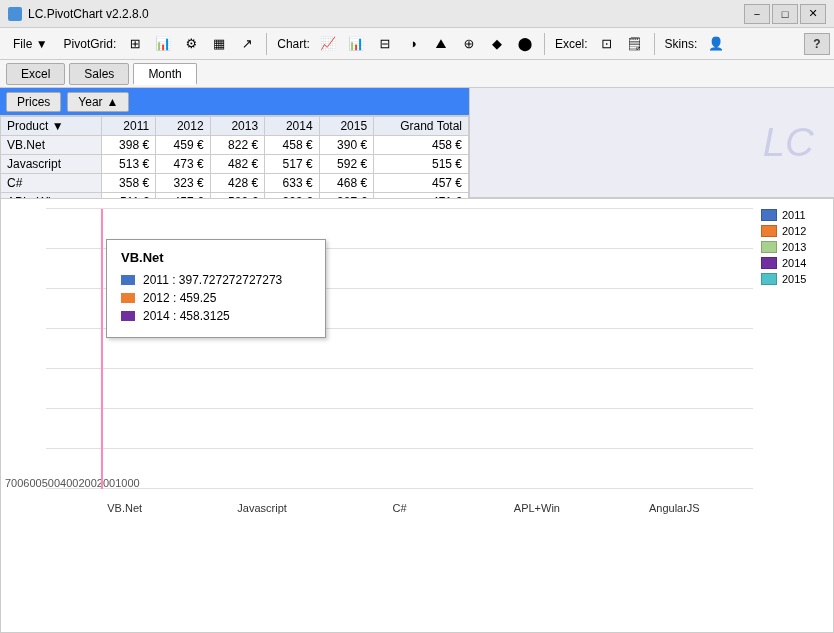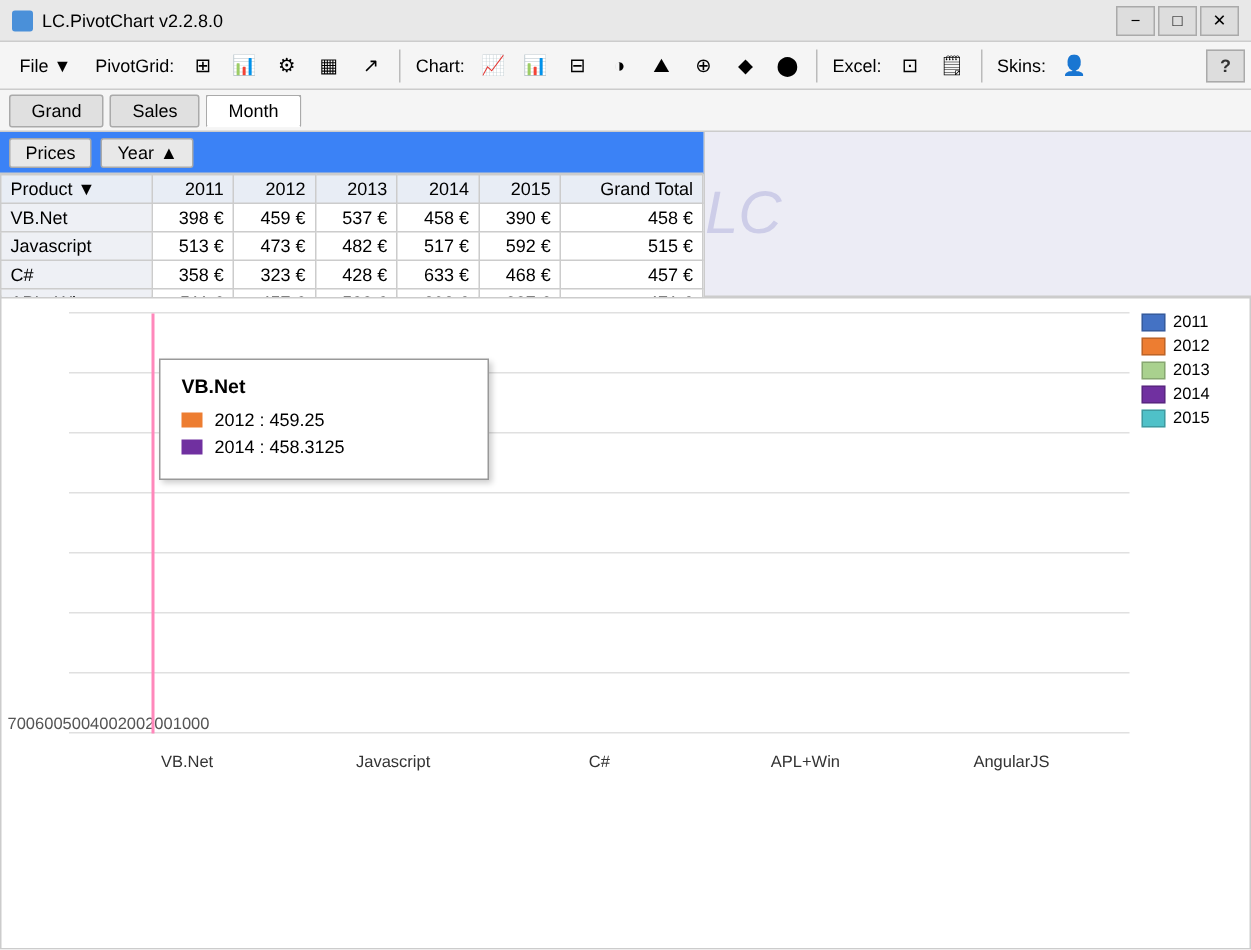--- a/index.html
+++ b/index.html
@@ -144,21 +144,21 @@
       font-weight: normal;
     }
 
     
     .pivot-right {
       flex: 1;
       background: #ececf5;
       border-bottom: 1px solid #ccc;
       display: flex;
       align-items: center;
-      justify-content: flex-start;
+      justify-content: flex-end;
       overflow: hidden;
     }
     .pivot-right-watermark {
       opacity: 0.3;
       font-size: 40px;
       color: #8888cc;
       margin-right: 20px;
       font-style: italic;
     }
 
@@ -363,21 +363,21 @@
   <span class="toolbar-label">Excel:</span>
   <button class="toolbar-btn">⊡</button>
   <button class="toolbar-btn">🗒</button>
   <div class="toolbar-sep"></div>
   <span class="toolbar-label">Skins:</span>
   <button class="toolbar-btn">👤</button>
   <div class="help-btn">?</div>
 </div>
 
 <div class="pivot-header">
-  <button class="pivot-tab">Grand</button>
+  <button class="pivot-tab">Excel</button>
   <button class="pivot-tab">Sales</button>
   <button class="pivot-tab active">Month</button>
 </div>
 
 <div class="pivot-area">
   <div class="pivot-left">
 
     <div class="row-field-bar">
       <div class="field-btn">
         <span>Prices</span>
@@ -401,21 +401,21 @@
           <th>2014</th>
           <th>2015</th>
           <th>Grand Total</th>
         </tr>
       </thead>
       <tbody id="table-body">
       <tr>
             <td class="row-label">VB.Net</td>
             <td class="">398 €</td>
             <td class="">459 €</td>
-            <td class="">537 €</td>
+            <td class="">822 €</td>
             <td class="">458 €</td>
             <td class="">390 €</td>
             <td class="">458 €</td>
           </tr>
           <tr>
             <td class="row-label">Javascript</td>
             <td class="">513 €</td>
             <td class="">473 €</td>
             <td class="">482 €</td>
             <td class="">517 €</td>
@@ -539,20 +539,24 @@
             <div class="x-label">Javascript</div>
             <div class="x-label">C#</div>
             <div class="x-label">APL+Win</div>
             <div class="x-label">AngularJS</div>
           </div>
 
         <div class="tooltip" id="chart-tooltip">
           <div class="tooltip-title">VB.Net</div>
           <div id="tooltip-rows">
               <div class="tooltip-row">
+                <div class="tooltip-color" style="background: rgb(68, 114, 196);"></div>
+                <span>2011 : 397.727272727273</span>
+              </div>
+              <div class="tooltip-row">
                 <div class="tooltip-color" style="background: rgb(237, 125, 49);"></div>
                 <span>2012 : 459.25</span>
               </div>
               <div class="tooltip-row">
                 <div class="tooltip-color" style="background: rgb(112, 48, 160);"></div>
                 <span>2014 : 458.3125</span>
               </div>
             </div>
         </div>
       </div>

